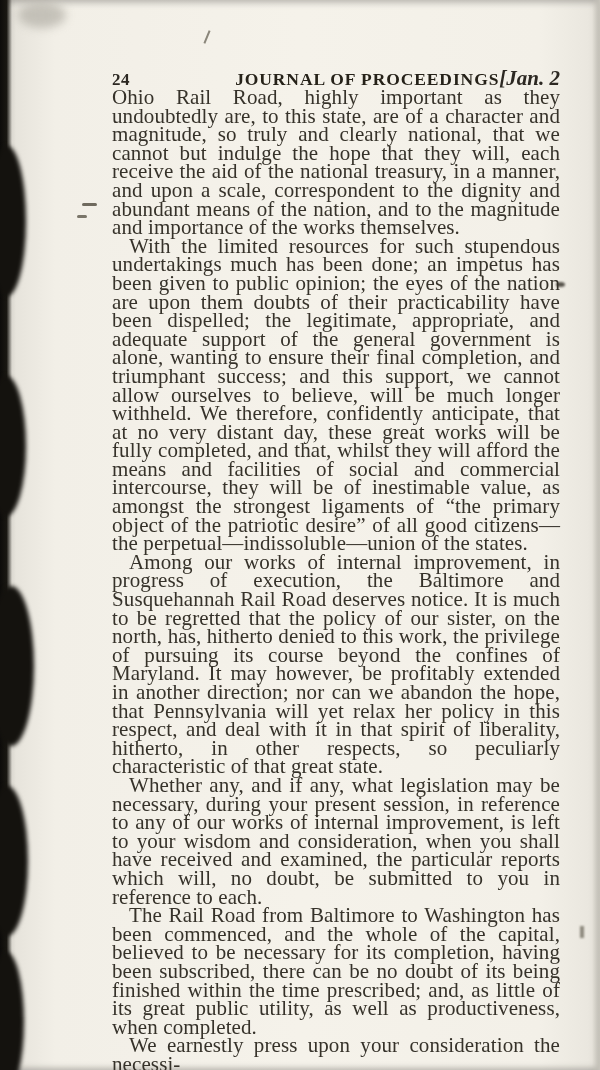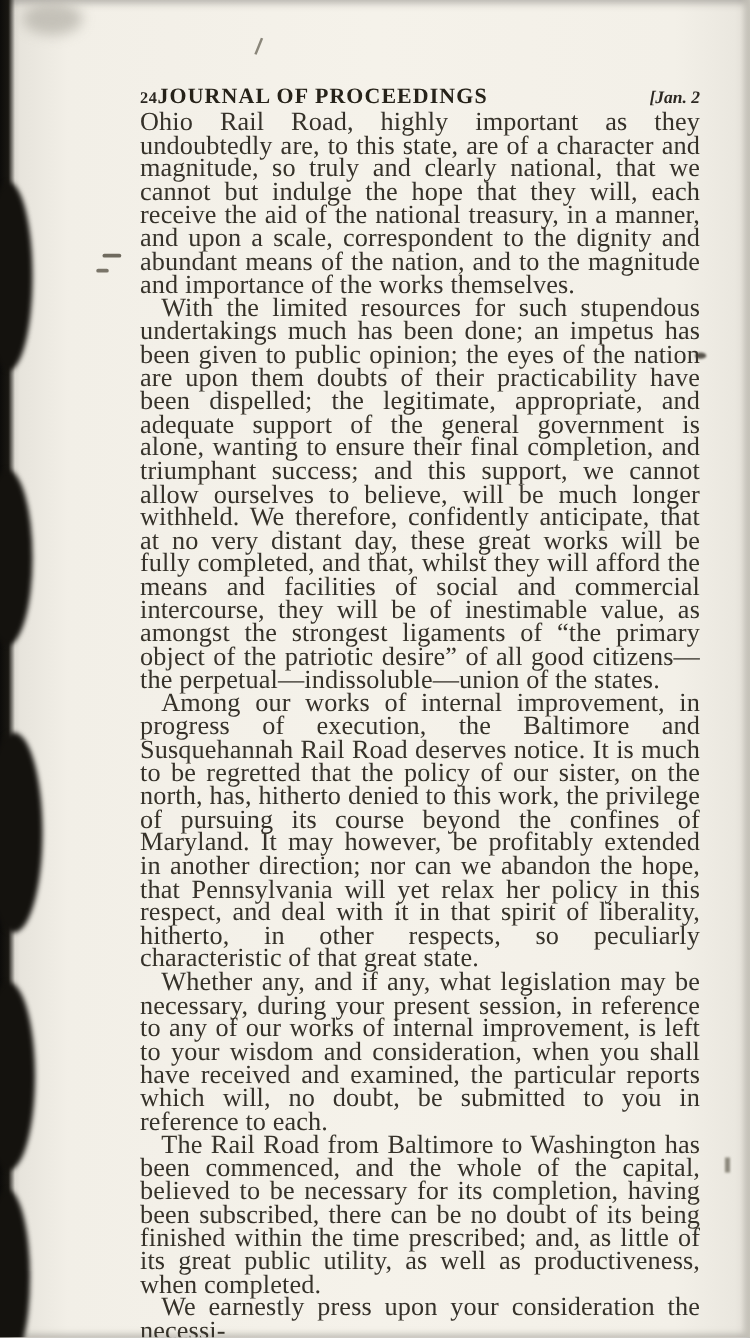--- a/index.html
+++ b/index.html
@@ -32,23 +32,23 @@
   .dash2 { left: 77px; top: 215px; width: 10px; height: 3px; background: #7a7569; border-radius: 2px; }
   .rdot  { left: 556px; top: 282px; width: 9px; height: 5px; background: #56524a; border-radius: 50%; filter: blur(1px); }
   .rmark { left: 580px; top: 926px; width: 4px; height: 12px; background: #8d897d; filter: blur(1px); }
   .redge { left: 592px; top: 0; width: 8px; height: 1070px; background: linear-gradient(90deg, rgba(200,197,189,0), #c6c3ba); }
   
   .header {
     position: absolute; top: 66px; left: 112px; width: 448px;
     display: flex; align-items: baseline;
     color: #2c2822;
   }
-  .pagenum { font-size: 13px; font-weight: bold; letter-spacing: .5px; }
-  .title   { flex: 1; text-align: left; font-weight: bold; font-size: 17.5px; letter-spacing: .9px; color: #262219; }
-  .dateref { font-size: 14px; font-style: italic; font-weight: bold; }
+  .pagenum { font-size: 17px; font-weight: bold; letter-spacing: .5px; }
+  .title   { flex: 1; text-align: right; font-weight: bold; font-size: 17.5px; letter-spacing: .9px; color: #262219; }
+  .dateref { font-size: 21px; font-style: italic; font-weight: bold; }
   
   .textblock {
     position: absolute; top: 88px; left: 112px; width: 448px;
     text-align: justify;
     font-size: 21px; line-height: 18.6px;
     color: #36322a;
     letter-spacing: .1px;
   }
   .textblock p { margin: 0; }
   .textblock p.indent { text-indent: 17px; }

